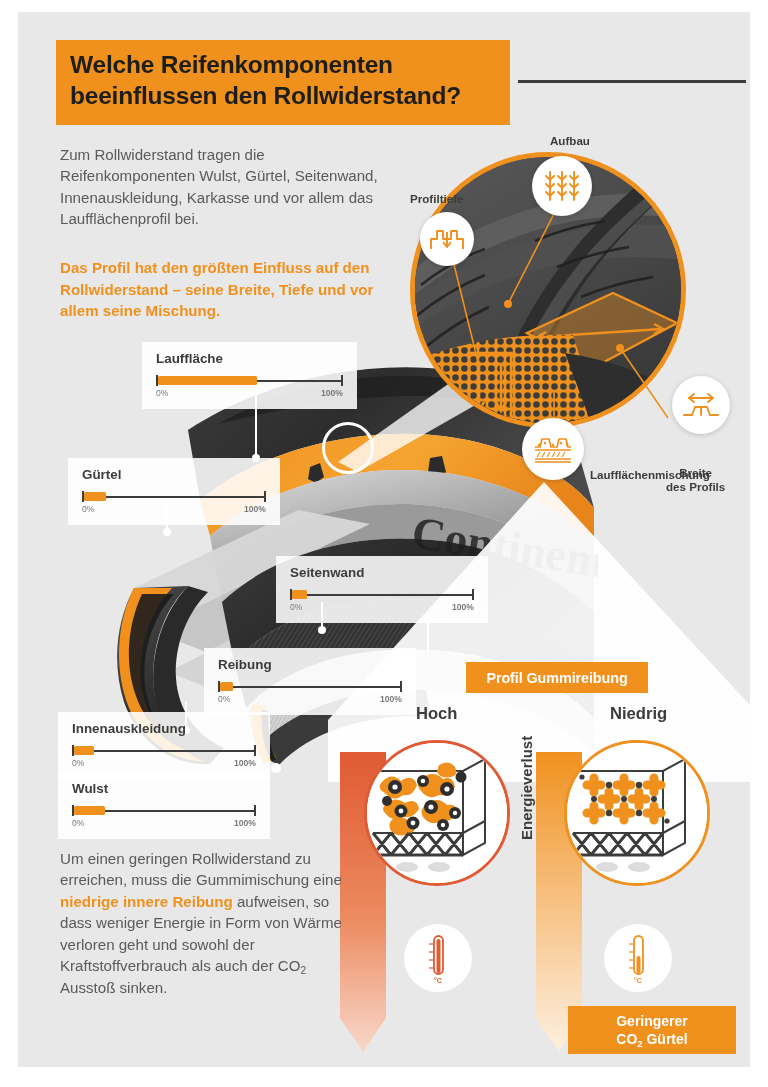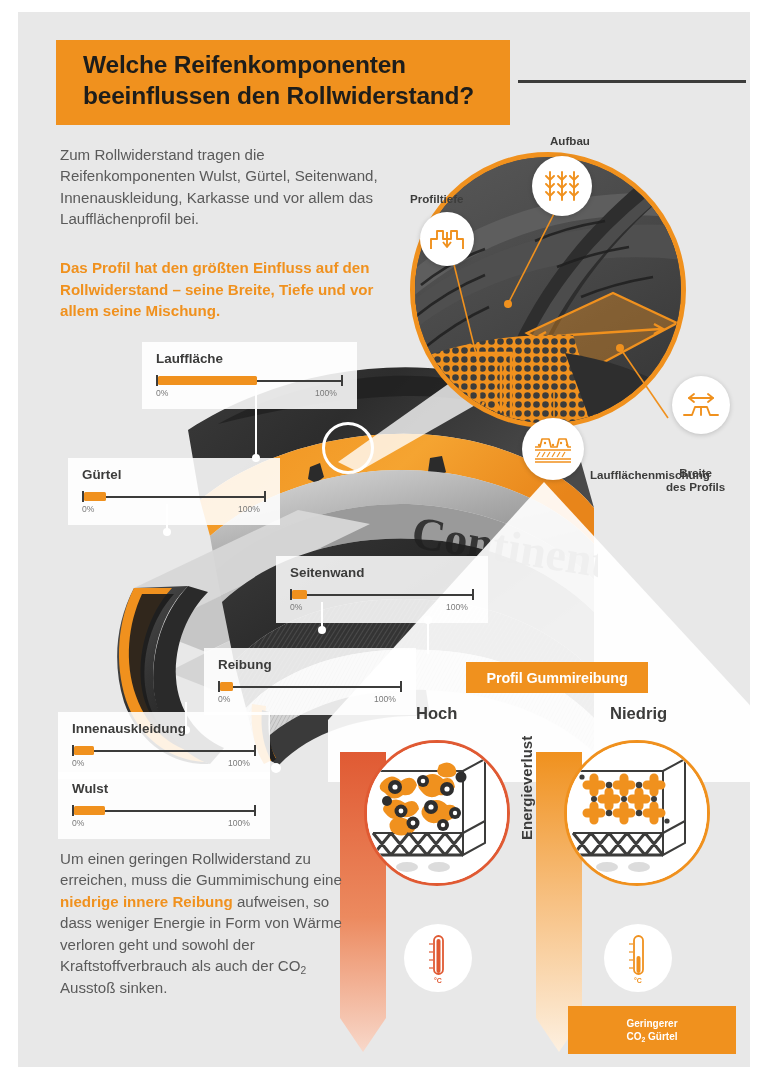--- a/index.html
+++ b/index.html
@@ -25,21 +25,21 @@
     background: #e8e8e8;
     overflow: hidden;
   }
 
   
   .title-box {
     position: absolute;
     left: 38px;
     top: 28px;
     width: 454px;
-    padding: 10px 16px 13px 27px;
+    padding: 10px 16px 13px 14px;
     background: #f0911e;
     box-sizing: border-box;
     z-index: 40;
   }
   .title-line {
     font-size: 24.5px;
     font-weight: bold;
     color: #1d1d1b;
     line-height: 1.26;
     letter-spacing: -0.2px;
@@ -179,21 +179,21 @@
     position: relative;
     height: 13px;
     margin-top: 2px;
   }
   .sl-scale span {
     position: absolute;
     font-size: 8.6px;
     color: #7a7a7a;
   }
   .sl-scale .s-min { left: 0; }
-  .sl-scale .s-max { right: 6px; }
+  .sl-scale .s-max { right: 0; font-weight: bold; }
 
   
   .leader {
     position: absolute;
     width: 1.6px;
     background: #ffffff;
     z-index: 20;
   }
   .leader::after {
     content: "";
@@ -231,21 +231,21 @@
     width: 182px;
     height: 31px;
     font-size: 14.4px;
     letter-spacing: -0.1px;
   }
   .banner-co2 {
     left: 550px;
     top: 994px;
     width: 168px;
     height: 48px;
-    font-size: 10px;
+    font-size: 14px;
     line-height: 1.3;
     flex-direction: column;
   }
   .hl-label {
     position: absolute;
     font-size: 16.6px;
     font-weight: bold;
     color: #3c3c3b;
     z-index: 34;
   }

